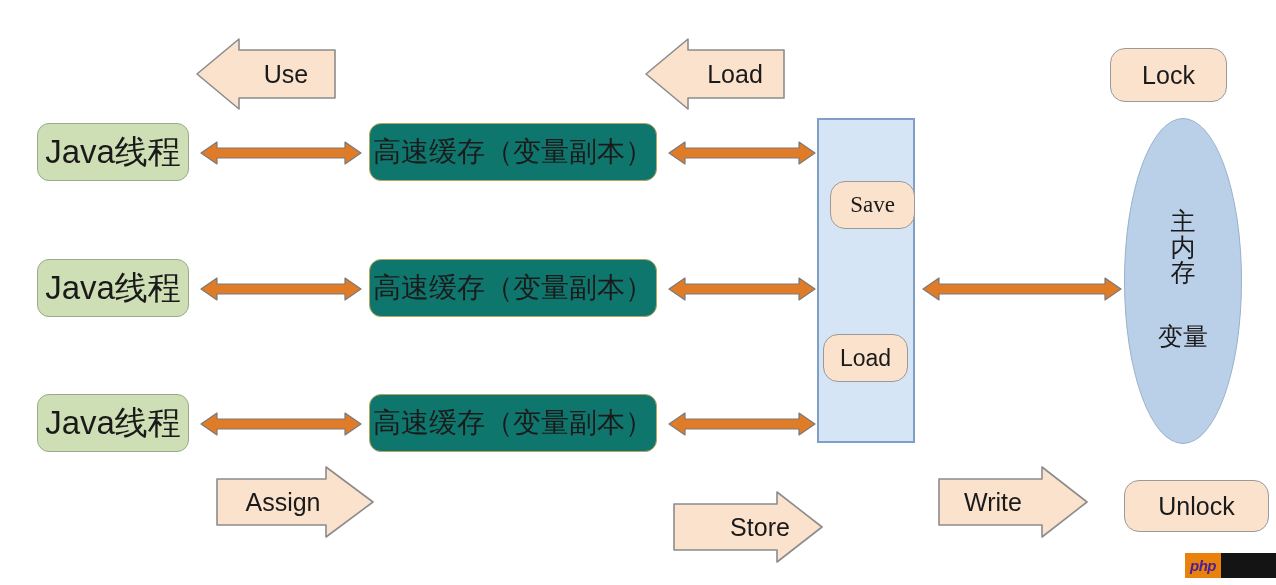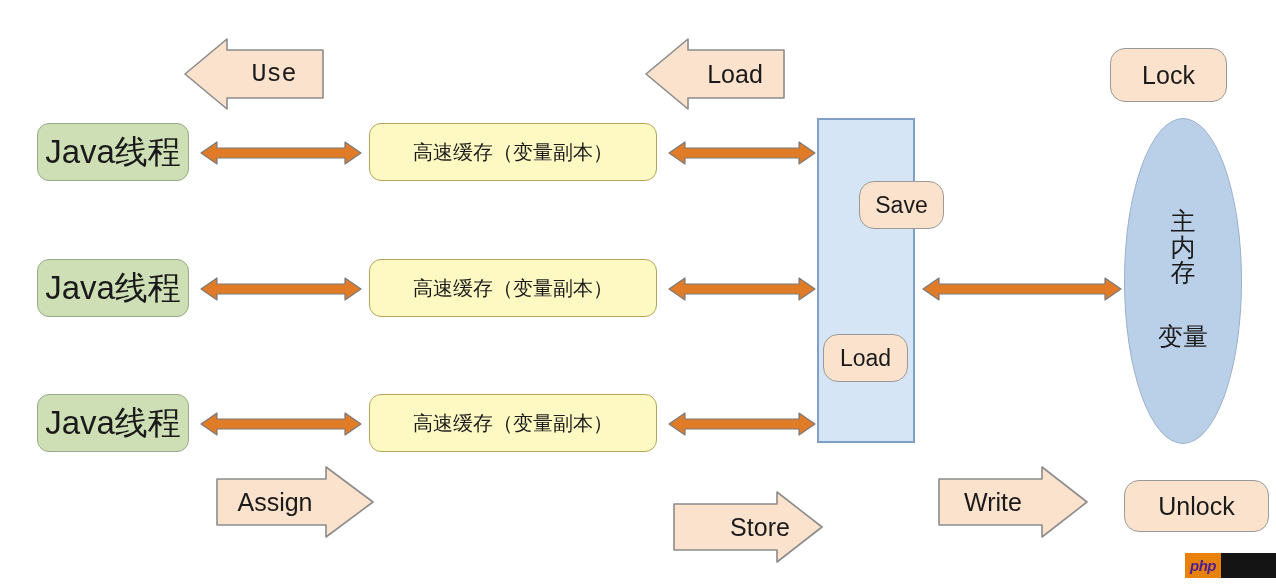--- a/index.html
+++ b/index.html
@@ -30,23 +30,23 @@
     text-align: center;
     line-height: 1.15;
     color: #1a1a1a;
   }
   .box-thread {
     background: #cfdfb5;
     border-color: #9aa98a;
     font-size: 33px;
   }
   .box-cache {
-    background: #fef9c3;
+    background: #0f766e;
     border-color: #b9a45c;
-    font-size: 20px;
+    font-size: 28px;
   }
   .box-peach {
     background: #fbe2cd;
     border-color: #9a9a9a;
     font-size: 25px;
     border-radius: 15px;
   }
   .col-main {
     box-sizing: border-box;
     background: #d6e5f5;
@@ -117,21 +117,21 @@
   .wm-dark {
     background: #141414;
     width: 55px;
   }
 </style>
 </head>
 <body>
 
 <div id="canvas">
 
-  <div class="blockarrow left abs" style="left:184px; top:38px; width:140px; height:72px;font-family:Liberation Mono, monospace;">
+  <div class="blockarrow left abs" style="left:196px; top:38px; width:140px; height:72px;">
     <svg width="140" height="72" viewBox="0 0 140 72">
       <polygon points="43,12 43,1 1,36 43,71 43,60 139,60 139,12" fill="#fbe2cd" stroke="#8c8c8c" stroke-width="1.6" stroke-linejoin="round"></polygon>
     </svg>
     <div class="lbl">Use</div>
   </div>
 
   <div class="blockarrow left abs" style="left:645px; top:38px; width:140px; height:72px;">
     <svg width="140" height="72" viewBox="0 0 140 72">
       <polygon points="43,12 43,1 1,36 43,71 43,60 139,60 139,12" fill="#fbe2cd" stroke="#8c8c8c" stroke-width="1.6" stroke-linejoin="round"></polygon>
     </svg>
@@ -159,21 +159,21 @@
 
   <div class="dblarrow" style="left:668px; top:138px;">
     <svg width="148" height="30" viewBox="0 0 148 30">
       <polygon points="1,15 17,4 17,10 131,10 131,4 147,15 131,26 131,20 17,20 17,26" fill="#e07b28" stroke="#7a7a7a" stroke-width="1.2" stroke-linejoin="round"></polygon>
     </svg>
   </div>
 
   <div class="col-main abs" style="left:817px; top:118px; width:98px; height:325px;">
   </div>
 
-  <div class="box box-peach abs" style="left:859px; top:181px; width:85px; height:48px; font-size:23px;">
+  <div class="box box-peach abs" style="left:830px; top:181px; width:85px; height:48px; font-size:23px;font-family:Liberation Serif, serif;">
     <span>Save</span>
   </div>
 
   <div class="box box-peach abs" style="left:823px; top:334px; width:85px; height:48px; font-size:23px;">
     <span>Load</span>
   </div>
 
   <div class="ellipse abs" style="left:1124px; top:118px; width:118px; height:326px;">
     <div class="mem-vert">
       <span>主</span>
@@ -222,21 +222,21 @@
   <div class="box box-cache abs" style="left:369px; top:394px; width:288px; height:58px;">
     <span>高速缓存（变量副本）</span>
   </div>
 
   <div class="dblarrow" style="left:668px; top:409px;">
     <svg width="148" height="30" viewBox="0 0 148 30">
       <polygon points="1,15 17,4 17,10 131,10 131,4 147,15 131,26 131,20 17,20 17,26" fill="#e07b28" stroke="#7a7a7a" stroke-width="1.2" stroke-linejoin="round"></polygon>
     </svg>
   </div>
 
-  <div class="blockarrow right abs" style="left:216px; top:466px; width:158px; height:72px;">
+  <div class="blockarrow right abs" style="left:216px; top:466px; width:158px; height:72px;padding-left:8px;">
     <svg width="158" height="72" viewBox="0 0 158 72">
       <polygon points="1,13 110,13 110,1 157,36 110,71 110,59 1,59" fill="#fbe2cd" stroke="#8c8c8c" stroke-width="1.6" stroke-linejoin="round"></polygon>
     </svg>
     <div class="lbl">Assign</div>
   </div>
 
   <div class="blockarrow right abs" style="left:673px; top:491px; width:150px; height:72px;padding-left:32px;">
     <svg width="150" height="72" viewBox="0 0 150 72">
       <polygon points="1,13 104,13 104,1 149,36 104,71 104,59 1,59" fill="#fbe2cd" stroke="#8c8c8c" stroke-width="1.6" stroke-linejoin="round"></polygon>
     </svg>

